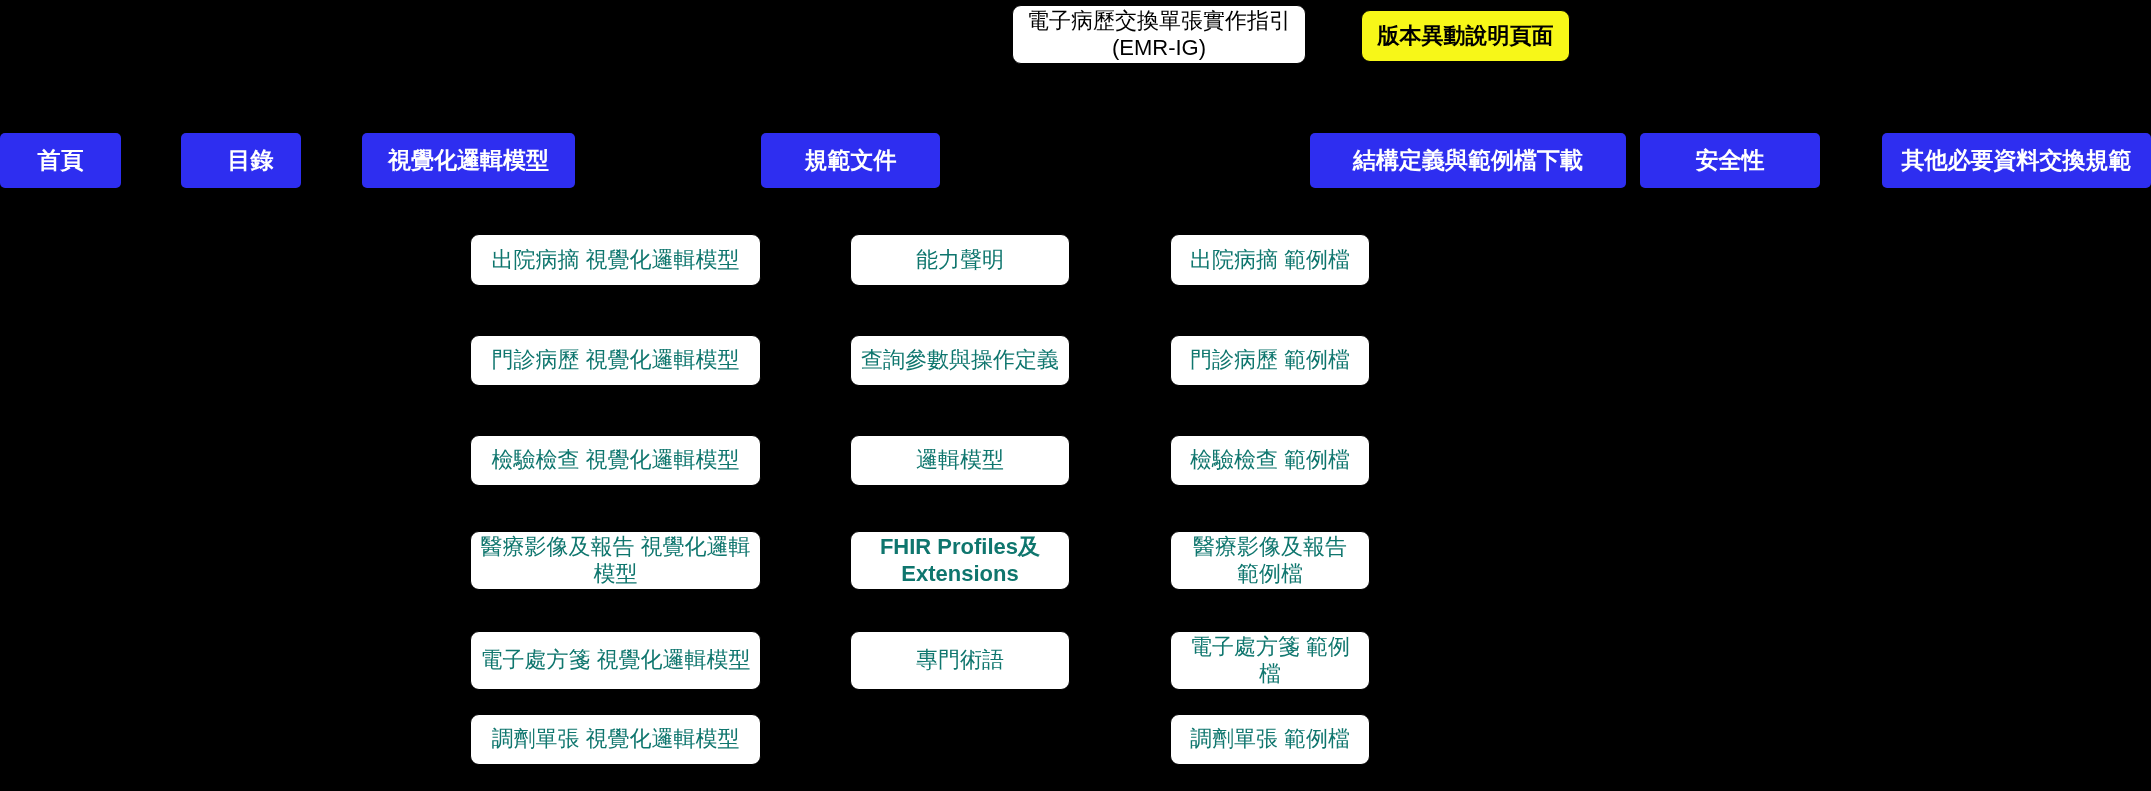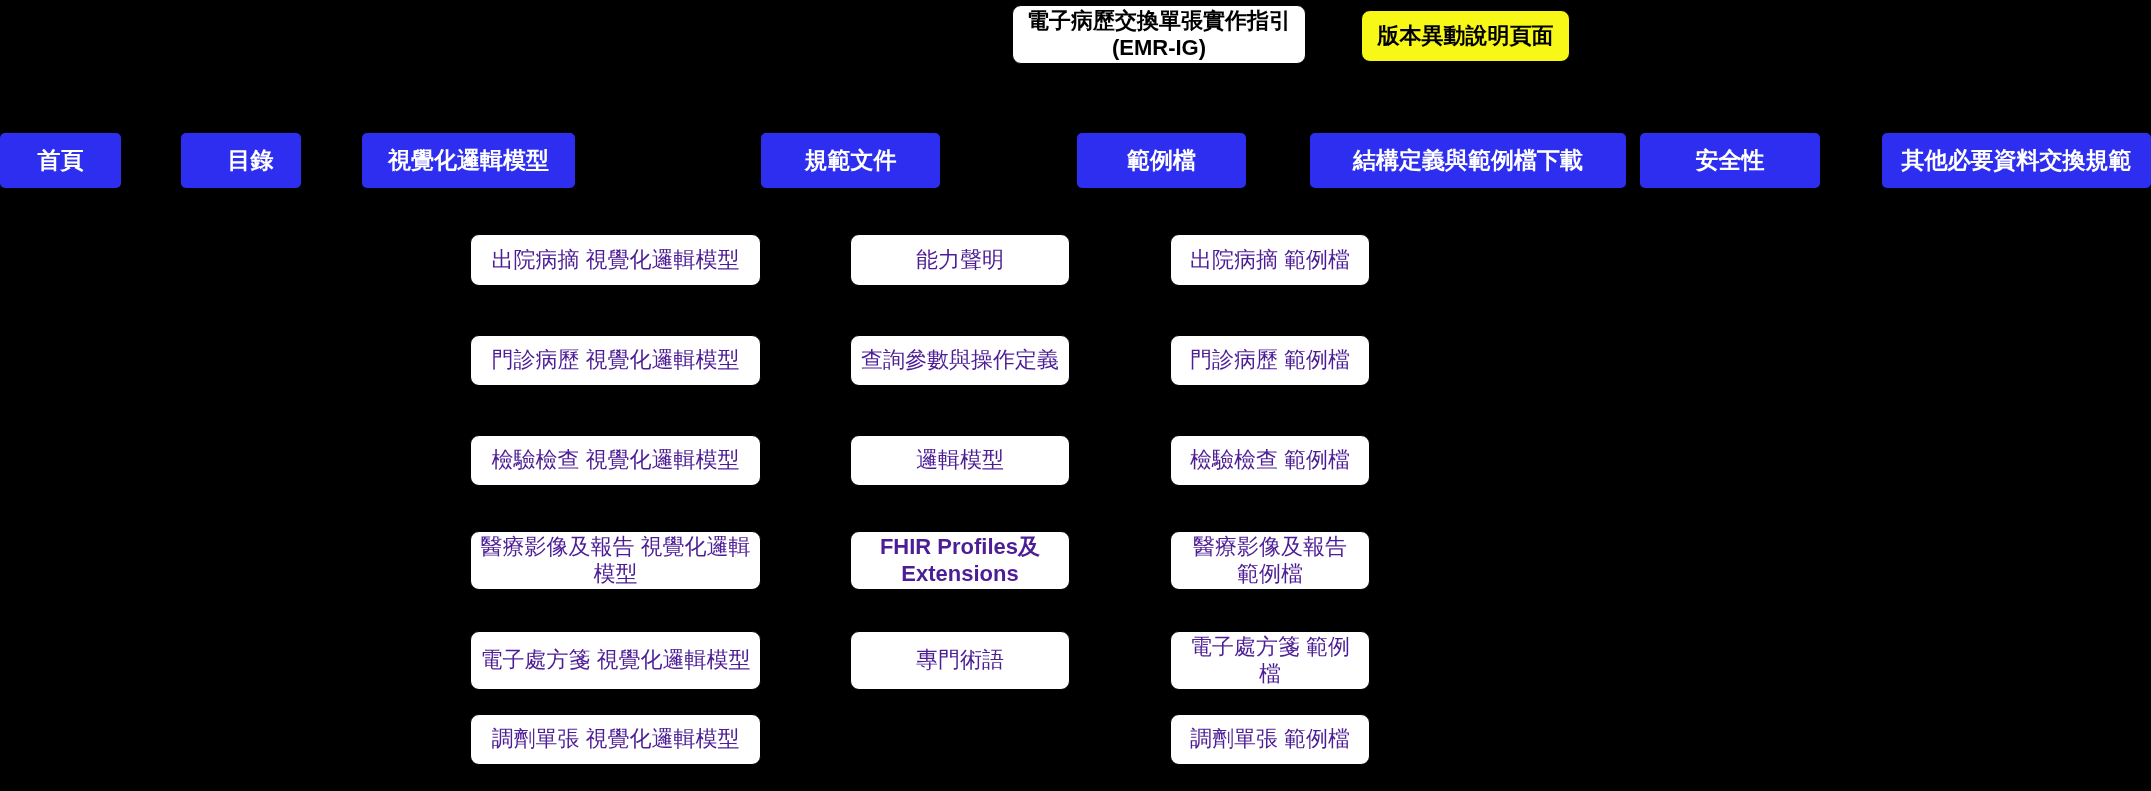--- a/index.html
+++ b/index.html
@@ -30,21 +30,21 @@
     text-align: center;
     border-radius: 9px;
     line-height: 1.22;
     padding: 2px 8px;
   }
   .title-box {
     left: 1012px; top: 5px; width: 294px; height: 59px;
     background: var(--box-white);
     border: 1px solid #000;
     color: #000;
-    font-weight: bold;
+    font-weight: normal;
     font-size: 22px;
     flex-direction: column;
   }
   .version-box {
     left: 1361px; top: 10px; width: 209px; height: 52px;
     background: var(--highlight-yellow);
     border: 1px solid #000;
     color: #000;
     font-weight: bold;
     font-size: 22px;
@@ -63,21 +63,21 @@
   .nb2 { left: 181px;  width: 120px; padding-left: 27px; }
   .nb3 { left: 362px;  width: 213px; }
   .nb4 { left: 761px;  width: 179px; }
   .nb5 { left: 1077px; width: 169px; }
   .nb6 { left: 1310px; width: 316px; }
   .nb7 { left: 1640px; width: 180px; }
   .nb8 { left: 1882px; width: 269px; }
   .white-box {
     background: var(--box-white);
     border: 1px solid #000;
-    color: #4c1d95;
+    color: #0f766e;
     font-size: 22px;
     font-weight: 500;
     cursor: pointer;
   }
   .bold-box { font-weight: bold; }
   .col1 { left: 470px;  width: 291px; }
   .col2 { left: 850px;  width: 220px; }
   .col3 { left: 1170px; width: 200px; }
   .r1 { top: 234px; height: 52px; }
   .r2 { top: 335px; height: 51px; }
@@ -95,21 +95,20 @@
     <span>電子病歷交換單張實作指引</span>
     <span>(EMR-IG)</span>
   </div>
 
   <div class="node version-box">版本異動說明頁面</div>
 
   <div class="node nav-btn nb1">首頁</div>
   <div class="node nav-btn nb2">目錄</div>
   <div class="node nav-btn nb3">視覺化邏輯模型</div>
   <div class="node nav-btn nb4">規範文件</div>
-  <div class="node nav-btn nb5">範例檔</div>
   <div class="node nav-btn nb6">結構定義與範例檔下載</div>
   <div class="node nav-btn nb7">安全性</div>
   <div class="node nav-btn nb8">其他必要資料交換規範</div>
 
   <div class="node white-box col1 r1">出院病摘 視覺化邏輯模型</div>
   <div class="node white-box col1 r2">門診病歷 視覺化邏輯模型</div>
   <div class="node white-box col1 r3">檢驗檢查 視覺化邏輯模型</div>
   <div class="node white-box col1 r4">醫療影像及報告 視覺化邏輯模型</div>
   <div class="node white-box col1 r5">電子處方箋 視覺化邏輯模型</div>
   <div class="node white-box col1 r6">調劑單張 視覺化邏輯模型</div>

